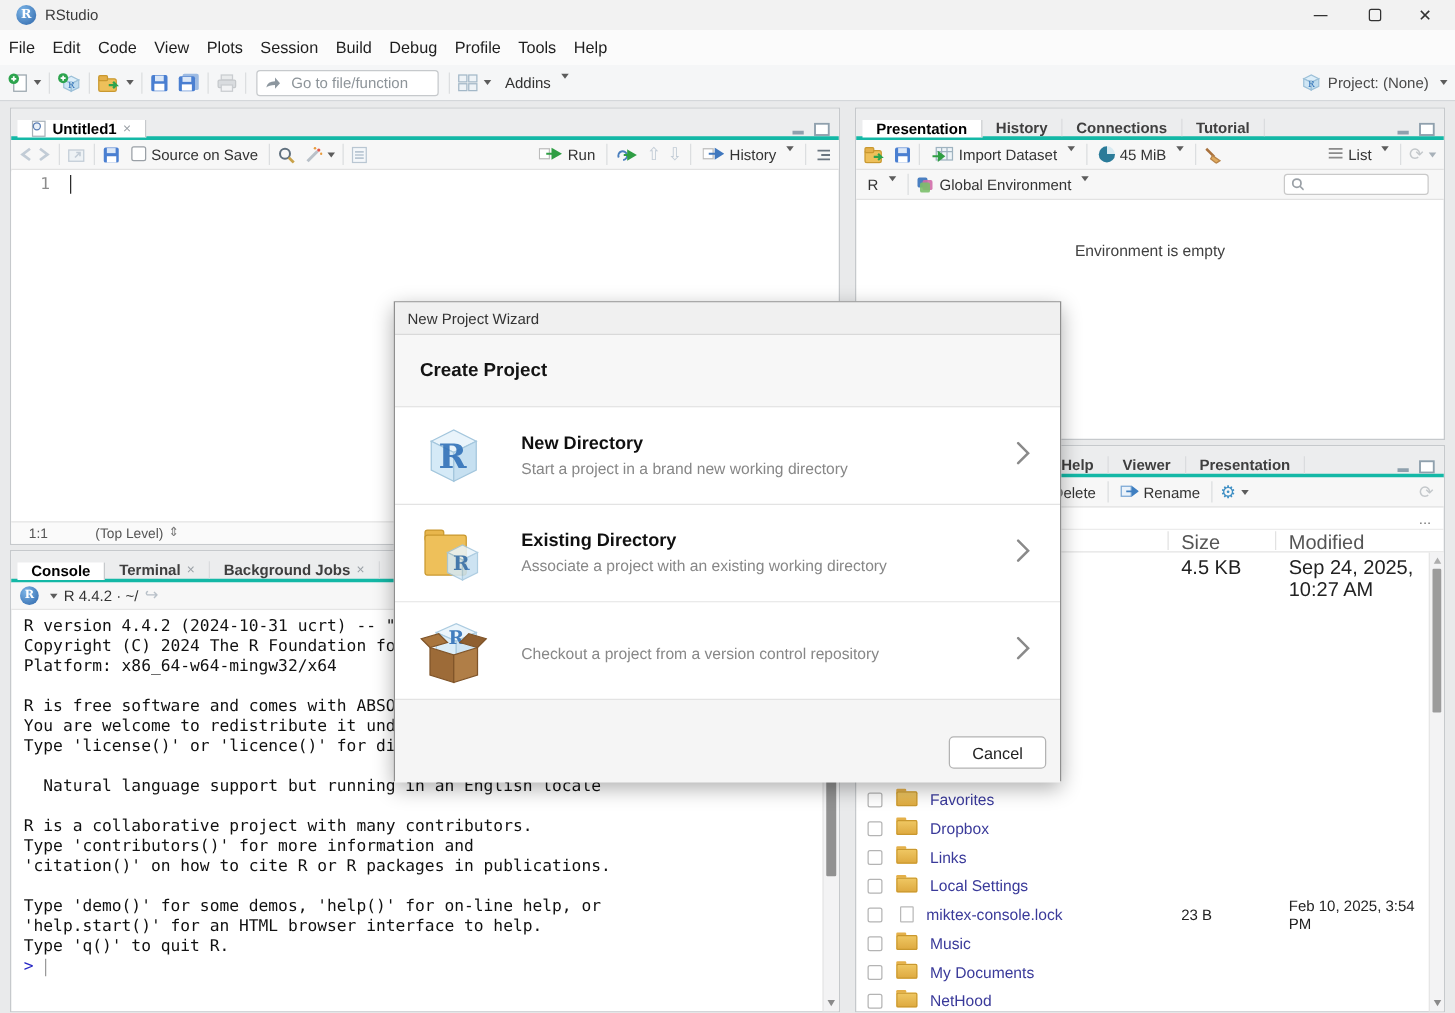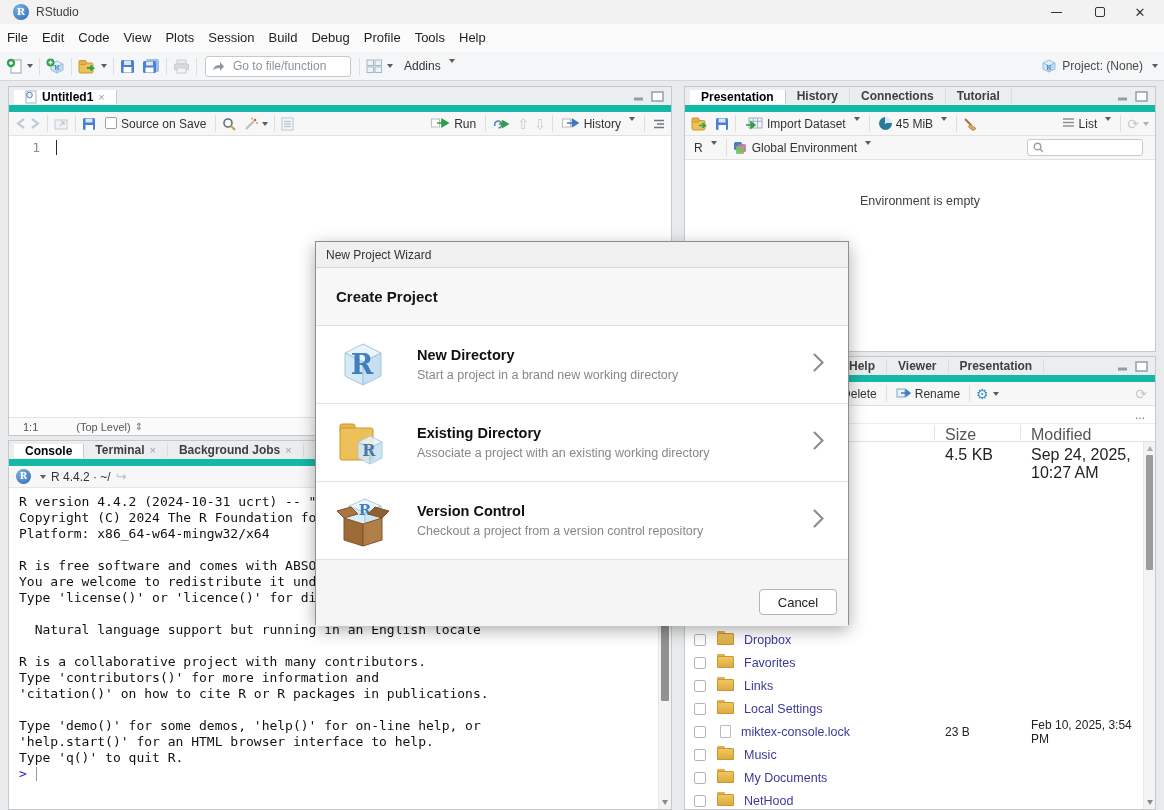--- a/index.html
+++ b/index.html
@@ -28,21 +28,21 @@
     border-top:4px solid #5c5c5c;display:inline-block;margin-left:4px;flex:none}
   .caret.pale{border-top-color:#a8b1b9}
   .ticn{display:inline-flex;align-items:center;flex:none}
   #goto-box{display:flex;align-items:center;width:146px;height:21px;background:#fff;border:1px solid #c6c9cc;
     border-radius:3px;margin:0 2px;padding:0 6px;gap:6px}
   #goto-box input{border:none;outline:none;font-size:12px;color:#333;width:100%;background:transparent;font-family:inherit}
   #goto-box input::placeholder{color:#8d9499}
   #project-btn{margin-left:auto;display:flex;align-items:center;gap:5px;color:#4a4a4a}
   
   .pane{position:absolute;background:#fff;border:1px solid #c6c9cc}
-  .tabbar{display:flex;align-items:center;height:25px;background:#ecedee;border-bottom:7px solid #14b8a6}
+  .tabbar{display:flex;align-items:flex-end;height:25px;background:#ecedee;border-bottom:3px solid #14b8a6}
   .tab{display:flex;align-items:center;gap:5px;padding:0 11px;font-size:12px;font-weight:600;color:#3f3f3f;
     border-right:1px solid #dadcde;white-space:nowrap}
   .tab.active{background:#fff;color:#000;margin-bottom:-1px;border-right:1px solid #c6c9cc;z-index:1}
   .tab .x{color:#9aa0a6;font-size:11px;font-weight:400}
   .panebtns{margin-left:auto;display:flex;align-items:center;gap:6px;padding-right:7px}
   .ptoolbar{height:24px;background:#f7f7f7;border-bottom:1px solid #e2e2e2;display:flex;align-items:center;
     font-size:12px;color:#333;padding:0 6px}
   .tbtn{display:flex;gap:4px;padding:0 3px;flex:none;white-space:nowrap}
   
   #source-pane{left:8px;top:86px;width:664px;height:350px}
@@ -552,26 +552,26 @@
     <span class="col-mod" style="top:2px">Modified</span>
   </div>
   <div id="files-row1">
     <span class="col-size abs">4.5 KB</span>
     <span class="col-mod abs">Sep 24, 2025, 10:27 AM</span>
   </div>
   <div id="files-list">
       <div class="frow">
         <span class="cb"></span>
         <span class="fold"></span>
+        <span class="nm">Favorites</span>
+      </div>
+      <div class="frow">
+        <span class="cb"></span>
+        <span class="fold"></span>
         <span class="nm">Dropbox</span>
-      </div>
-      <div class="frow">
-        <span class="cb"></span>
-        <span class="fold"></span>
-        <span class="nm">Favorites</span>
       </div>
       <div class="frow">
         <span class="cb"></span>
         <span class="fold"></span>
         <span class="nm">Links</span>
       </div>
       <div class="frow">
         <span class="cb"></span>
         <span class="fold"></span>
         <span class="nm">Local Settings</span>
@@ -664,21 +664,20 @@
           <polygon points="45,12 45,26 29,33 29,19" fill="#c9e2f2" stroke="#a3c6dd"></polygon>
           <text x="29" y="21" font-family="DejaVu Serif,serif" font-size="15" font-weight="bold" fill="#2e6fb7" text-anchor="middle">R</text>
         </g>
         <polygon points="8,24 27,30 27,52 8,46" fill="#9d6b38" stroke="#7f5429"></polygon>
         <polygon points="46,24 27,30 27,52 46,46" fill="#b07e47" stroke="#7f5429"></polygon>
         <polygon points="8,24 1,17 15,13 22,20" fill="#a9763f" stroke="#7f5429"></polygon>
         <polygon points="46,24 53,17 39,13 32,20" fill="#8f5f30" stroke="#7f5429"></polygon>
       </svg>
     </span>
     <span class="otext">
-      <div class="otitle">Version Control</div>
       <div class="odesc">Checkout a project from a version control repository</div>
     </span>
     <span class="ochev">
       <svg width="11" height="19">
           <polyline points="1.5,1.5 9.5,9.5 1.5,17.5" fill="none" stroke="#8a8a8a" stroke-width="2" stroke-linecap="round"></polyline>
         </svg>
     </span>
   </div>
   <div id="dlg-footer">
     <div id="cancel-btn">Cancel</div>

